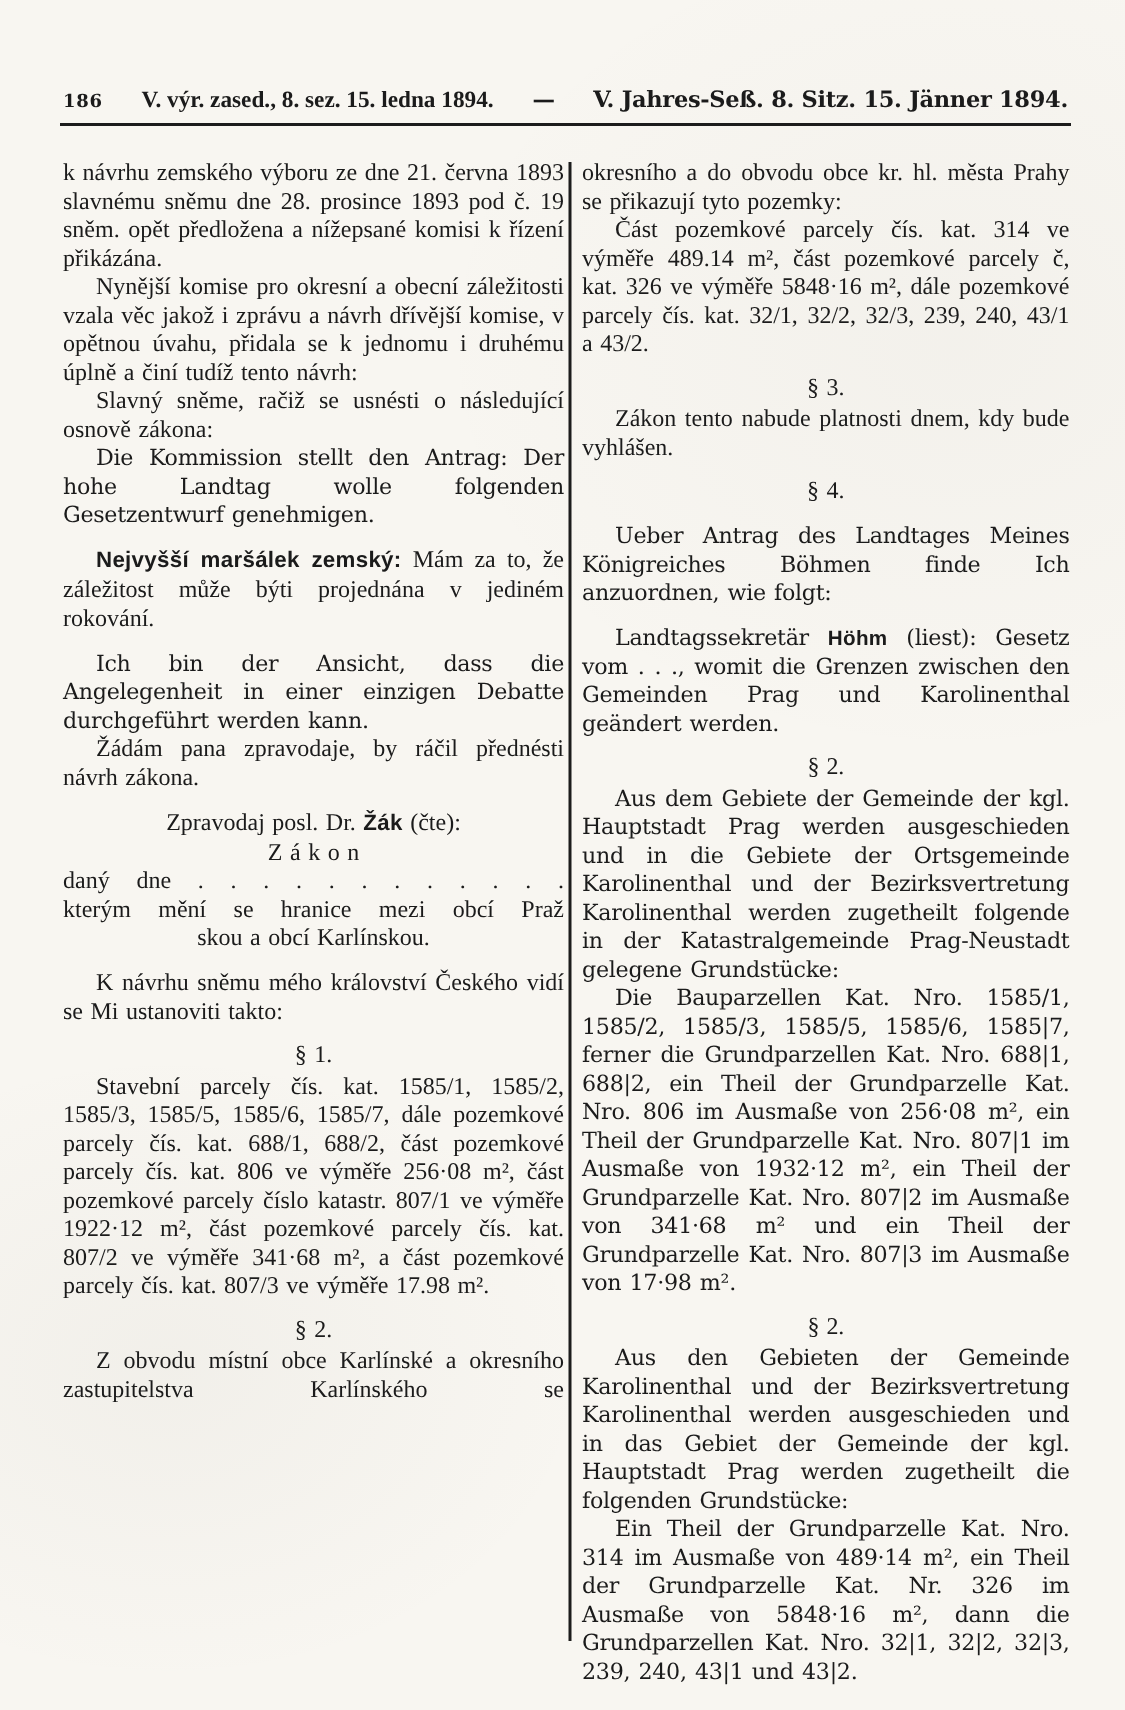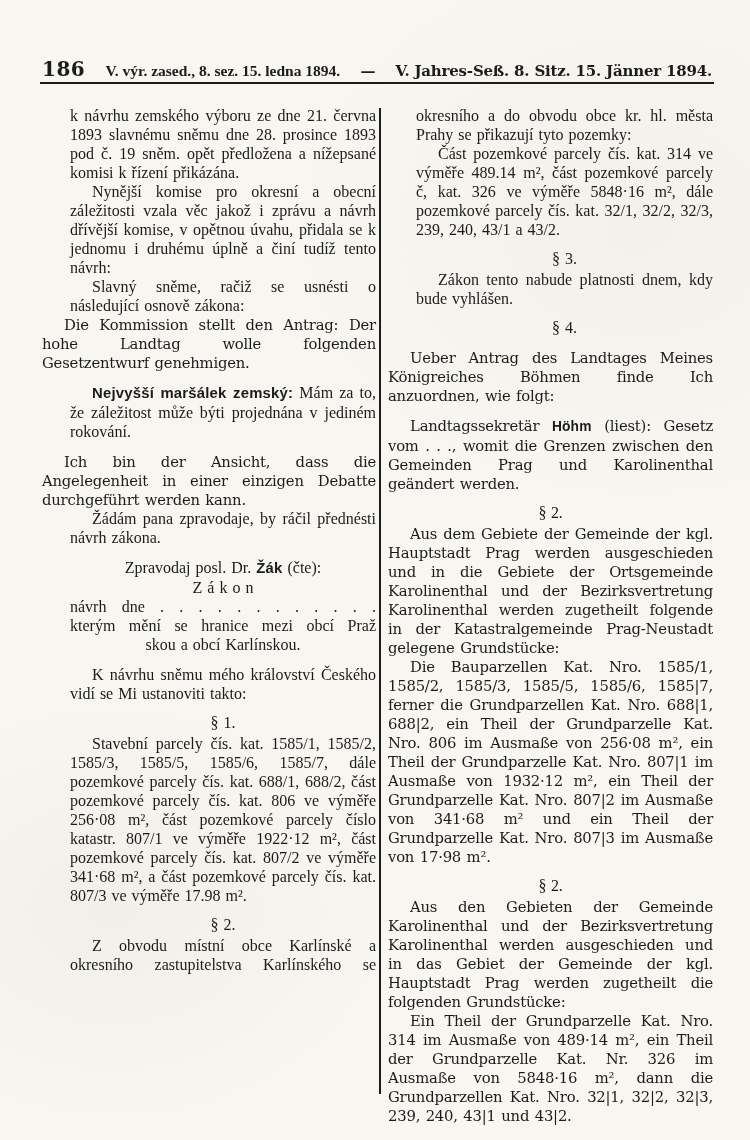--- a/index.html
+++ b/index.html
@@ -27,21 +27,21 @@
     right: 38px;
     top: 57px;
     display: flex;
     align-items: baseline;
     justify-content: space-between;
     white-space: nowrap;
     font-family: "DejaVu Serif", serif;
     font-weight: bold;
     font-size: 15.5px;
   }
-  .header .pageno { font-size: 20px; letter-spacing: 0.5px; }
+  .header .pageno { font-size: 12px; letter-spacing: 0.5px; }
   .header .cz-session { font-family: "Liberation Serif", serif; font-size: 15.5px; }
   .header .de-session { font-family: "DejaVu Serif", serif; font-size: 15px; letter-spacing: -0.2px; }
   .header-rule {
     position: absolute;
     left: 40px;
     right: 36px;
     top: 82px;
     height: 2px;
     background: #1c1c1c;
   }
@@ -61,21 +61,21 @@
     height: 986px;
     background: #1c1c1c;
   }
 
   
   .block {
     margin: 0;
     line-height: 19px;
     word-spacing: 1px;
   }
-  .lang-cs { font-family: "Liberation Serif", serif; font-size: 16px; margin-left: 28px; }
+  .lang-cs { font-family: "Liberation Serif", serif; font-size: 16px; }
   .lang-de { font-family: "DejaVu Serif", serif;   font-size: 14.8px; letter-spacing: -0.2px; }
   .para    { text-align: justify; }
   .line    { text-align: left; }
   .indent  { text-indent: 22px; }
   .gap     { margin-top: 11px; }
   .cont    { text-align: justify; text-align-last: justify; }
   .align-center { text-align: center; text-indent: 0; }
   .heading {
     text-align: center;
     font-family: "Liberation Serif", serif;
@@ -106,21 +106,21 @@
   <div class="col col-left" id="col-left">
       <div class="block para lang-cs"><span>k návrhu zemského výboru ze dne 21. června 1893 slavnému sněmu dne 28. prosince 1893 pod č. 19 sněm. opět předložena a nížepsané komisi k řízení přikázána.</span></div>
       <div class="block para lang-cs indent"><span>Nynější komise pro okresní a obecní záležitosti vzala věc jakož i zprávu a návrh dřívější komise, v opětnou úvahu, přidala se k jednomu i druhému úplně a činí tudíž tento návrh:</span></div>
       <div class="block para lang-cs indent"><span>Slavný sněme, račiž se usnésti o následující osnově zákona:</span></div>
       <div class="block para lang-de indent"><span>Die Kommission stellt den Antrag: Der hohe Landtag wolle folgenden Gesetzentwurf genehmigen.</span></div>
       <div class="block para lang-cs indent gap"><b class="bold-sans">Nejvyšší maršálek zemský:</b><span> Mám za to, že záležitost může býti projednána v jediném rokování.</span></div>
       <div class="block para lang-de indent gap"><span>Ich bin der Ansicht, dass die Angelegenheit in einer einzigen Debatte durchgeführt werden kann.</span></div>
       <div class="block para lang-cs indent"><span>Žádám pana zpravodaje, by ráčil přednésti návrh zákona.</span></div>
       <div class="block line lang-cs gap align-center"><span>Zpravodaj posl. Dr. </span><b class="bold-sans">Žák</b><span> (čte):</span></div>
       <div class="block line lang-cs align-center"><span>Z á k o n</span></div>
-      <div class="block line lang-cs cont"><span>návrh dne . . . . . . . . . . . .</span></div>
+      <div class="block line lang-cs cont"><span>daný dne . . . . . . . . . . . .</span></div>
       <div class="block line lang-cs cont"><span>kterým mění se hranice mezi obcí Praž</span></div>
       <div class="block line lang-cs align-center"><span>skou a obcí Karlínskou.</span></div>
       <div class="block para lang-cs indent gap"><span>K návrhu sněmu mého království Českého vidí se Mi ustanoviti takto:</span></div>
       <div class="block heading lang-cs gap"><span>§ 1.</span></div>
       <div class="block para lang-cs indent"><span>Stavební parcely čís. kat. 1585/1, 1585/2, 1585/3, 1585/5, 1585/6, 1585/7, dále pozemkové parcely čís. kat. 688/1, 688/2, část pozemkové parcely čís. kat. 806 ve výměře 256·08 m², část pozemkové parcely číslo katastr. 807/1 ve výměře 1922·12 m², část pozemkové parcely čís. kat. 807/2 ve výměře 341·68 m², a část pozemkové parcely čís. kat. 807/3 ve výměře 17.98 m².</span></div>
       <div class="block heading lang-cs gap"><span>§ 2.</span></div>
       <div class="block para lang-cs indent cont"><span>Z obvodu místní obce Karlínské a okresního zastupitelstva Karlínského se</span></div>
     </div>
   <div class="divider"></div>
   <div class="col col-right" id="col-right">

